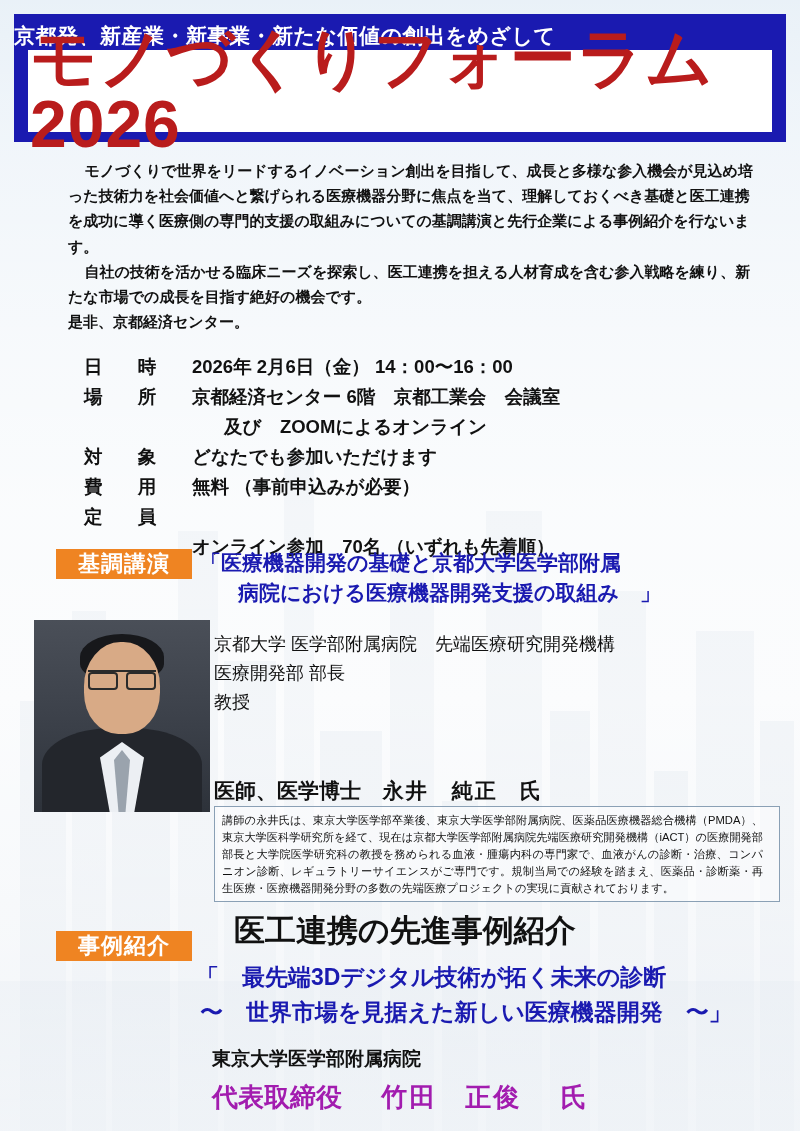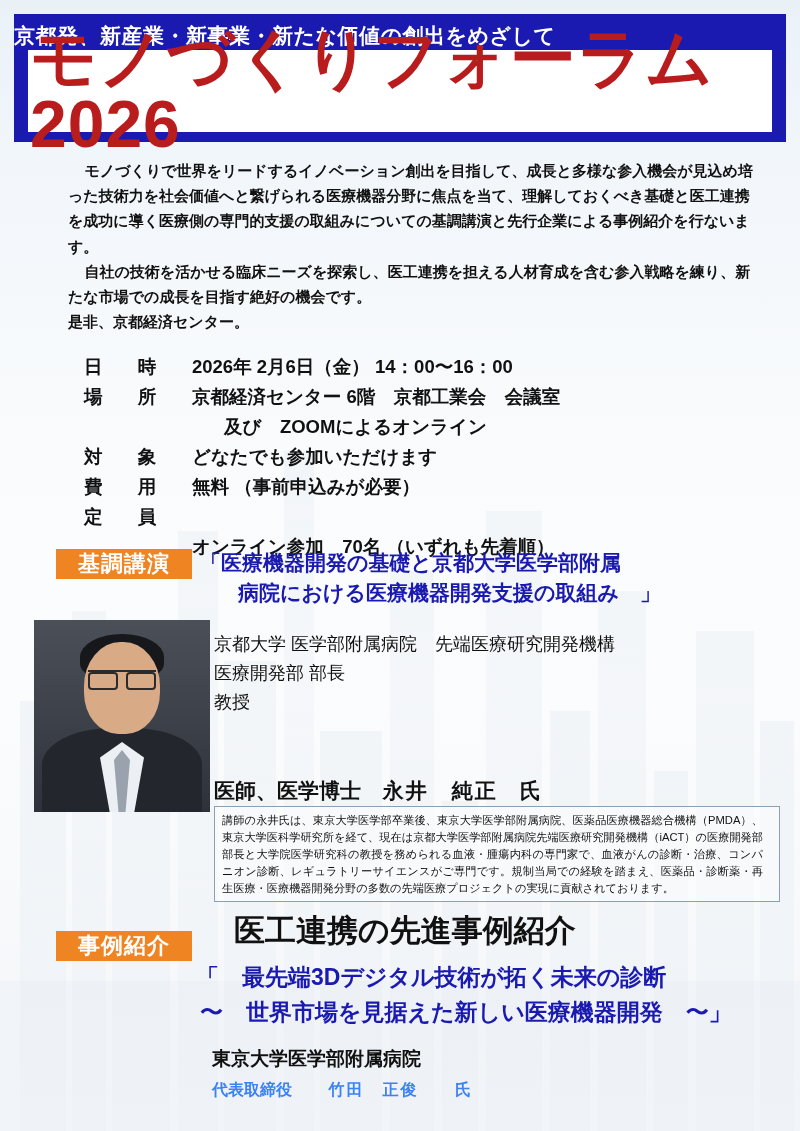--- a/index.html
+++ b/index.html
@@ -227,23 +227,23 @@
   .case-company {
     position: absolute;
     left: 212px; top: 1046px;
     font-size: 19px;
     font-weight: bold;
     color: #111;
   }
   .case-person {
     position: absolute;
     left: 212px; top: 1080px;
-    font-size: 16px;
-    font-weight: bold;
-    color: #3b82f6;
+    font-size: 26px;
+    font-weight: bold;
+    color: #a21caf;
   }
   .case-person .nm { margin-left: 32px; letter-spacing: 2px; }
 </style>
 </head>
 <body>
 
 <div class="bg">
   <div class="bld" style="left:20px; width:46px; height:430px;"></div>
   <div class="bld" style="left:72px; width:34px; height:520px;"></div>
   <div class="bld" style="left:112px; width:58px; height:380px;"></div>

